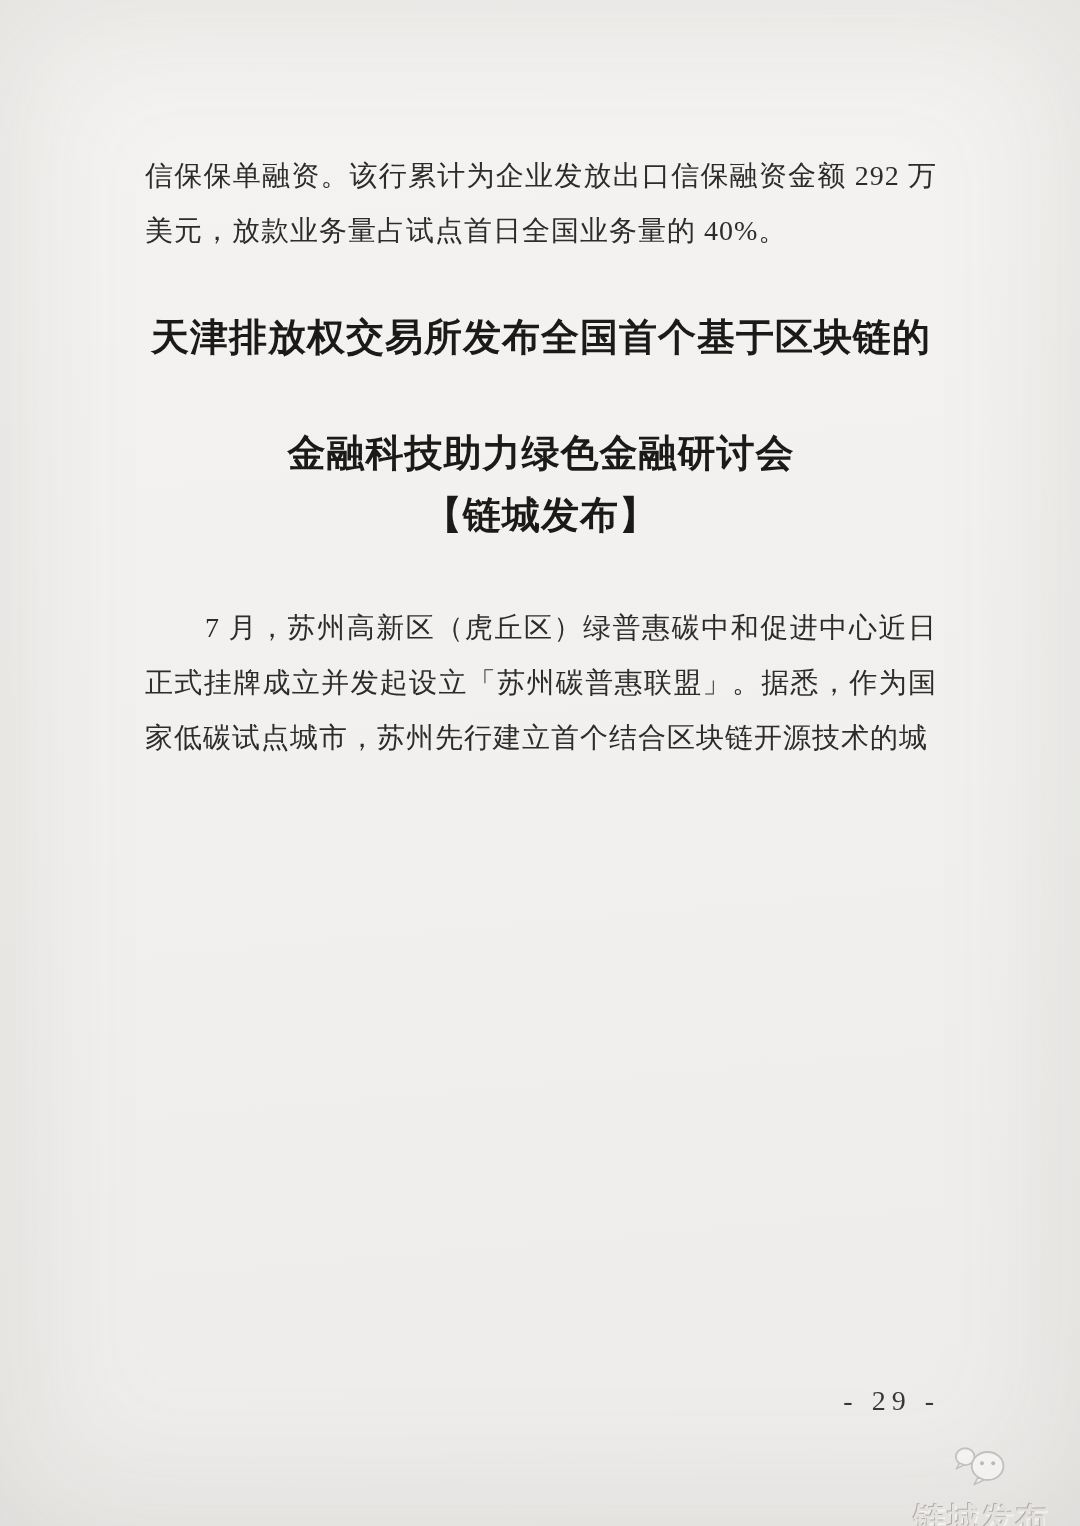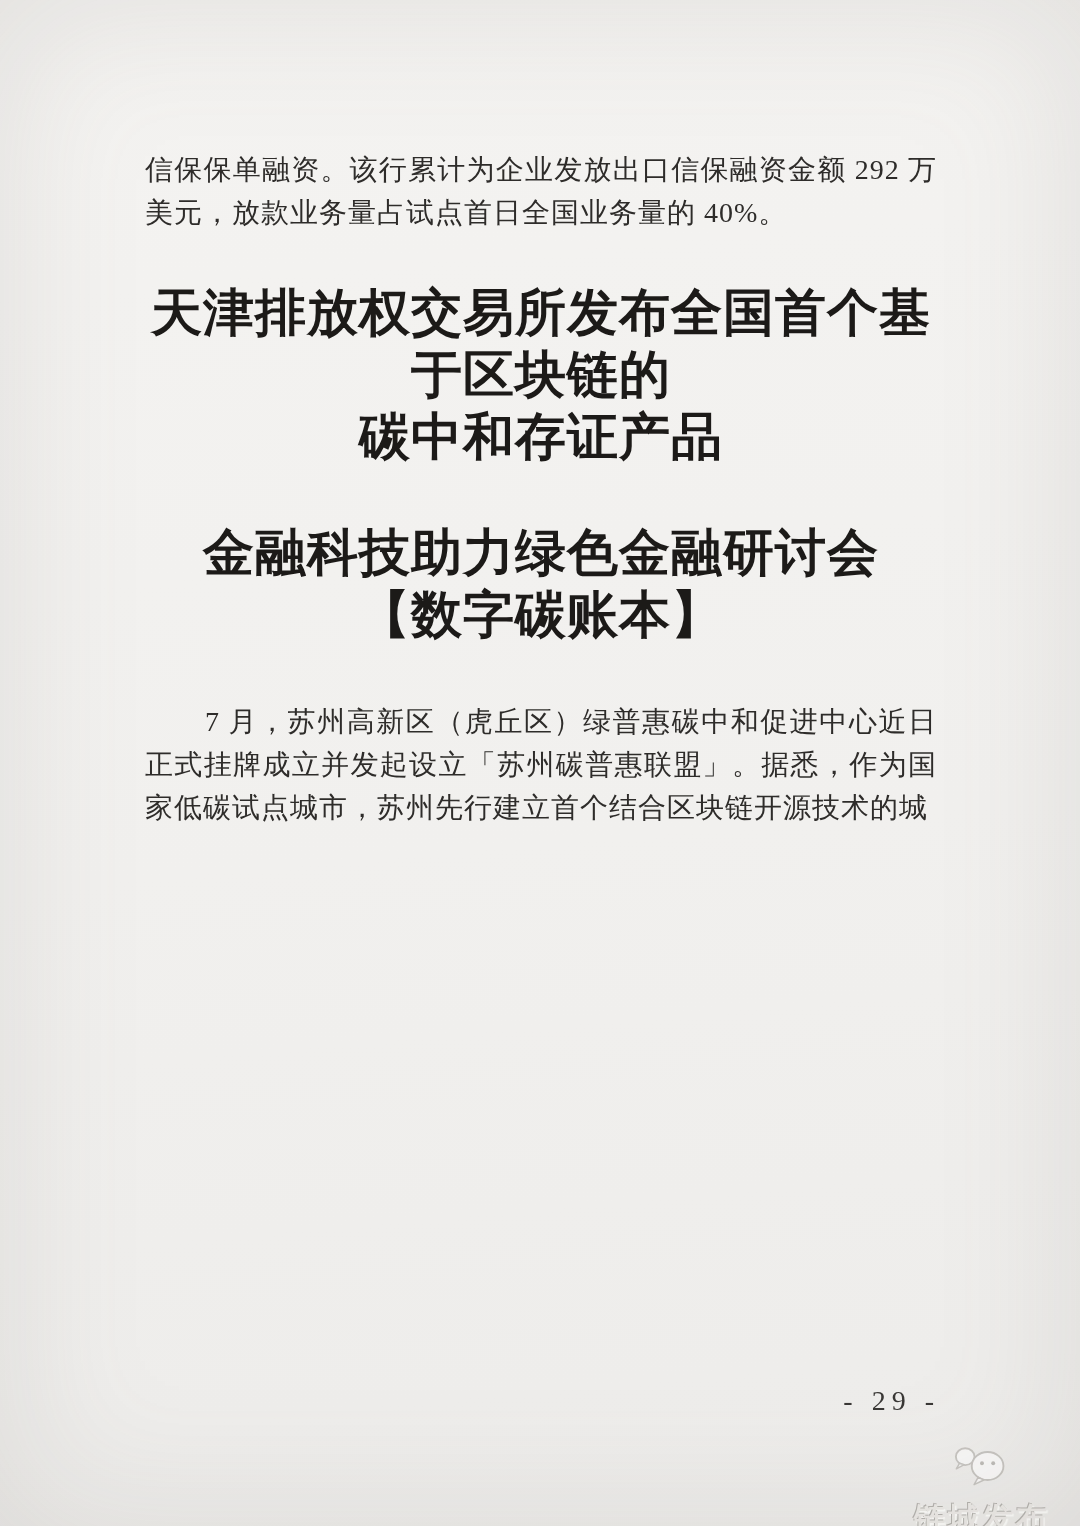--- a/index.html
+++ b/index.html
@@ -26,34 +26,34 @@
   .content {
     position: absolute;
     left: 145px;
     top: 148px;
     width: 792px;
   }
 
   .para {
     margin: 0;
     font-size: 28px;
-    line-height: 43px;
+    line-height: 55px;
     letter-spacing: 1px;
     color: #2e2c2a;
     text-align: justify;
     text-justify: inter-ideograph;
   }
   .para.indent { text-indent: 60px; }
 
   .section-heading {
     margin: 48px 0 54px 0;
     text-align: center;
     font-family: "Liberation Sans", sans-serif;
     font-weight: 700;
-    font-size: 51px;
+    font-size: 38px;
     line-height: 62px;
     letter-spacing: 1px;
     color: #1c1a18;
   }
 
   .page-number {
     position: absolute;
     top: 1385px;
     right: 140px;
     font-size: 28px;
@@ -84,28 +84,27 @@
 <body>
 
 <div class="page">
 
   <div class="content">
 
     <p class="para">信保保单融资。该行累计为企业发放出口信保融资金额 292 万美元，放款业务量占试点首日全国业务量的 40%。</p>
 
     <div class="section-heading">
       <div>天津排放权交易所发布全国首个基于区块链的</div>
-      <div>碳中和存证产品</div>
     </div>
 
 
 
     <div class="section-heading">
       <div>金融科技助力绿色金融研讨会</div>
-      <div>【数字碳账本】</div>
+      <div>【链城发布】</div>
     </div>
 
     <p class="para indent">7 月，苏州高新区（虎丘区）绿普惠碳中和促进中心近日正式挂牌成立并发起设立「苏州碳普惠联盟」。据悉，作为国家低碳试点城市，苏州先行建立首个结合区块链开源技术的城</p>
 
   </div>
 
   <div class="page-number">- 29 -</div>
 
   <div class="watermark">
     <span class="watermark-icon">

